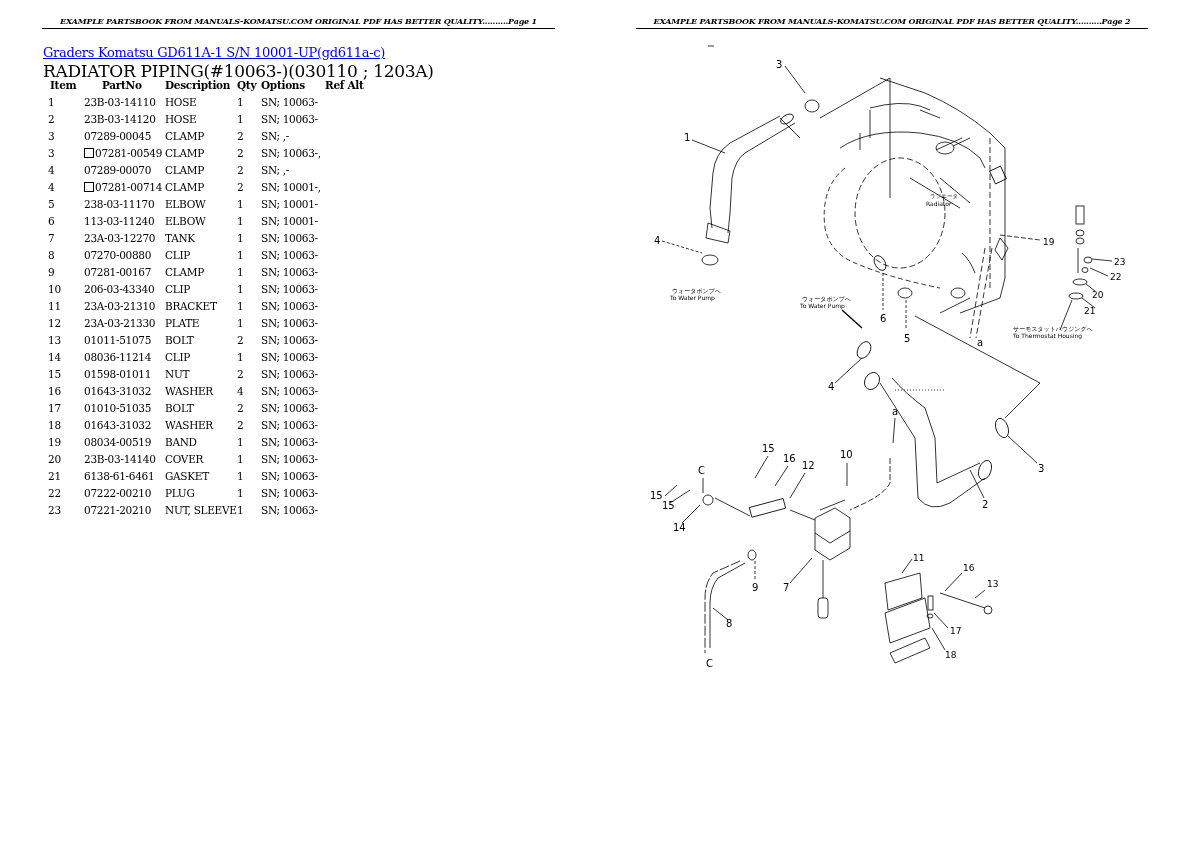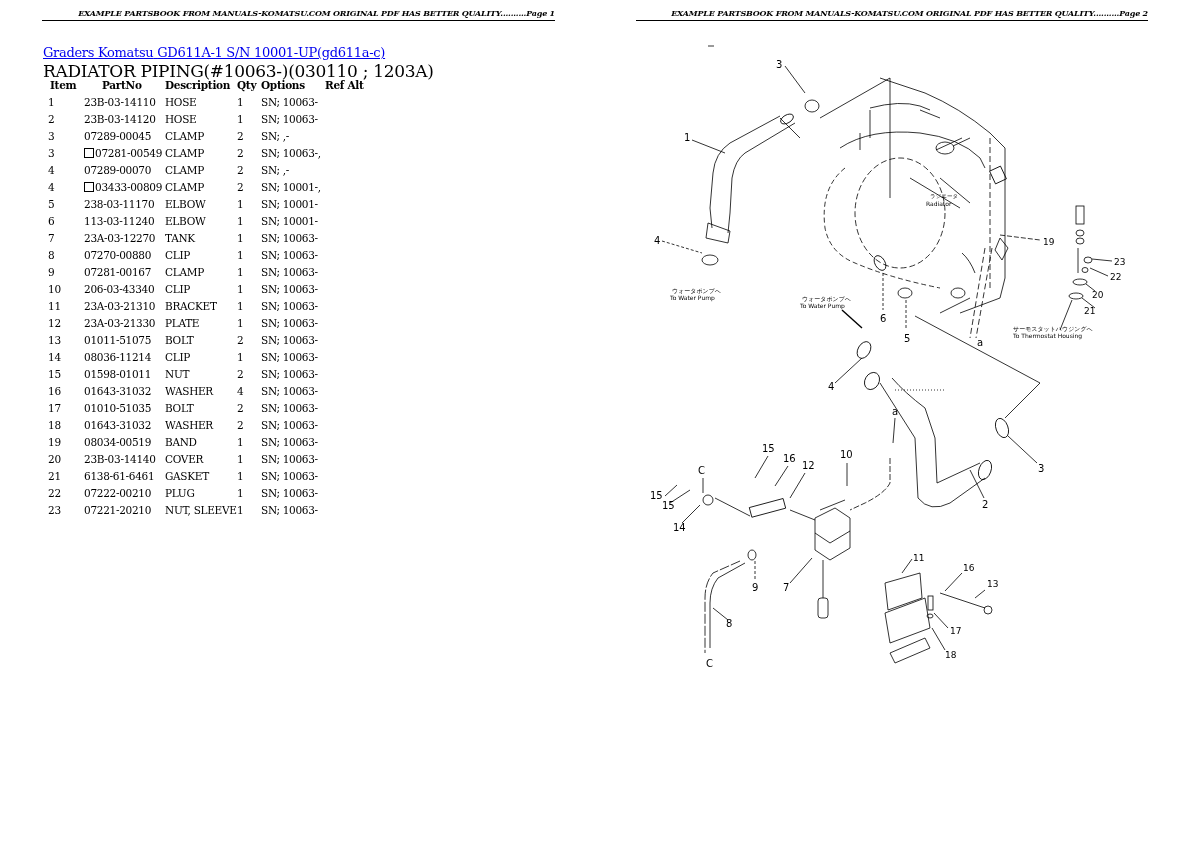--- a/index.html
+++ b/index.html
@@ -1,17 +1,17 @@
 <!DOCTYPE html>
 <html><head>
 <meta charset="utf-8">
 <style>
   html, body { margin:0; padding:0; background:#ffffff; }
   body { width:1190px; height:842px; position:relative; overflow:hidden; font-family:"DejaVu Serif", serif; color:#000; }
-  .page-header { position:absolute; top:8px; font-family:"DejaVu Serif", serif; font-weight:bold; font-style:italic; font-size:8px; letter-spacing:-0.2px; border-bottom:1px solid #000; padding-bottom:2px; text-align:right; white-space:nowrap; }
+  .page-header { position:absolute; top:16px; font-family:"DejaVu Serif", serif; font-weight:bold; font-style:italic; font-size:8px; letter-spacing:-0.2px; border-bottom:1px solid #000; padding-bottom:2px; text-align:center; white-space:nowrap; }
   #hdr1 { left:42px; width:513px; }
   #hdr2 { left:636px; width:512px; }
   .title-link { position:absolute; left:43px; top:45px; font-size:13px; color:#0000ee; text-decoration:underline; white-space:nowrap; font-family:"DejaVu Serif", serif; letter-spacing:-0.3px; }
   .subtitle { position:absolute; left:43px; top:61px; font-size:17px; white-space:nowrap; letter-spacing:-0.3px; }
   table.parts { position:absolute; left:44px; top:76px; border-collapse:collapse; font-size:10.5px; letter-spacing:-0.3px; }
   table.parts th { font-weight:bold; text-align:left; padding:0; height:17px; }
   table.parts td { padding:0; height:17px; white-space:nowrap; }
   .c-item { width:34px; padding-left:4px !important;margin-left:43px; }
   .c-part { width:81px; }
   .c-desc { width:72px;margin-left:6px; }
@@ -83,21 +83,21 @@
       <tr>
         <td class="c-item"><span>4</span></td>
         <td class="c-part"><span>07289-00070</span></td>
         <td class="c-desc"><span>CLAMP</span></td>
         <td class="c-qty"><span>2</span></td>
         <td class="c-opt"><span>SN; ,-</span></td>
         <td class="c-ref"></td>
       </tr>
       <tr>
         <td class="c-item"><span>4</span></td>
-        <td class="c-part"><span class="sq"></span><span>03433-00809</span></td>
+        <td class="c-part"><span class="sq"></span><span>07281-00714</span></td>
         <td class="c-desc"><span>CLAMP</span></td>
         <td class="c-qty"><span>2</span></td>
         <td class="c-opt"><span>SN; 10001-,</span></td>
         <td class="c-ref"></td>
       </tr>
       <tr>
         <td class="c-item"><span>5</span></td>
         <td class="c-part"><span>238-03-11170</span></td>
         <td class="c-desc"><span>ELBOW</span></td>
         <td class="c-qty"><span>1</span></td>

